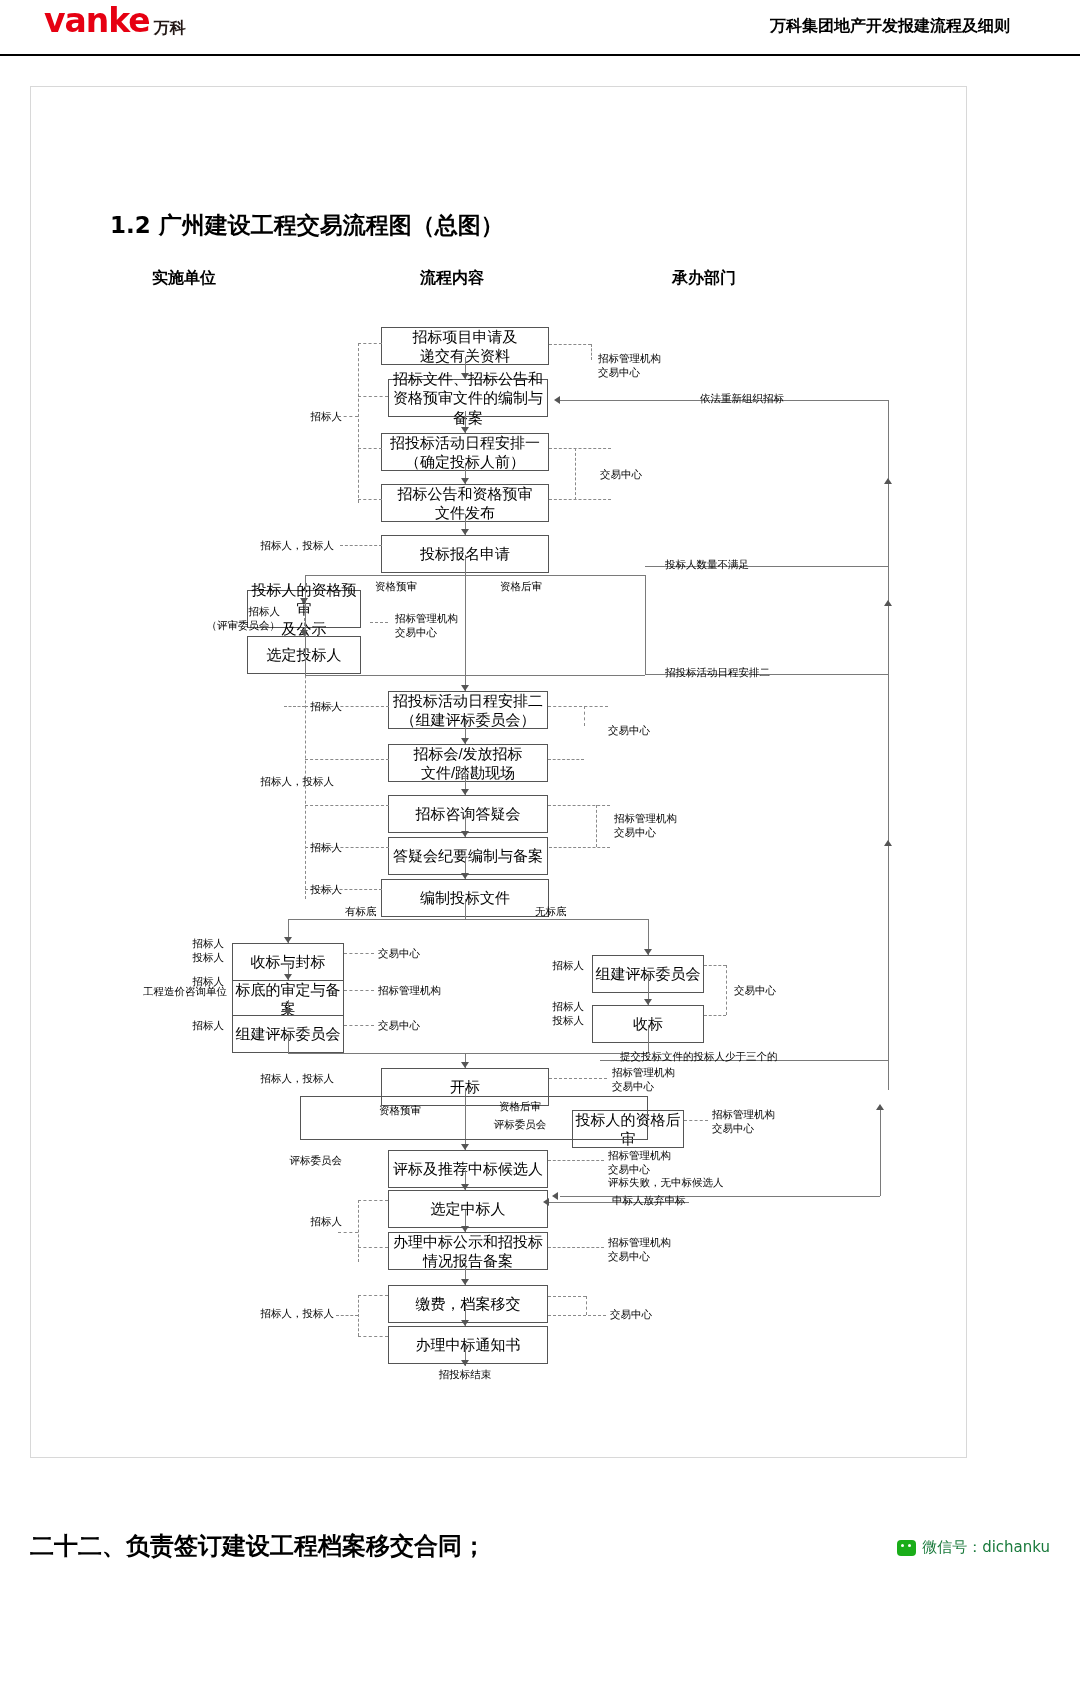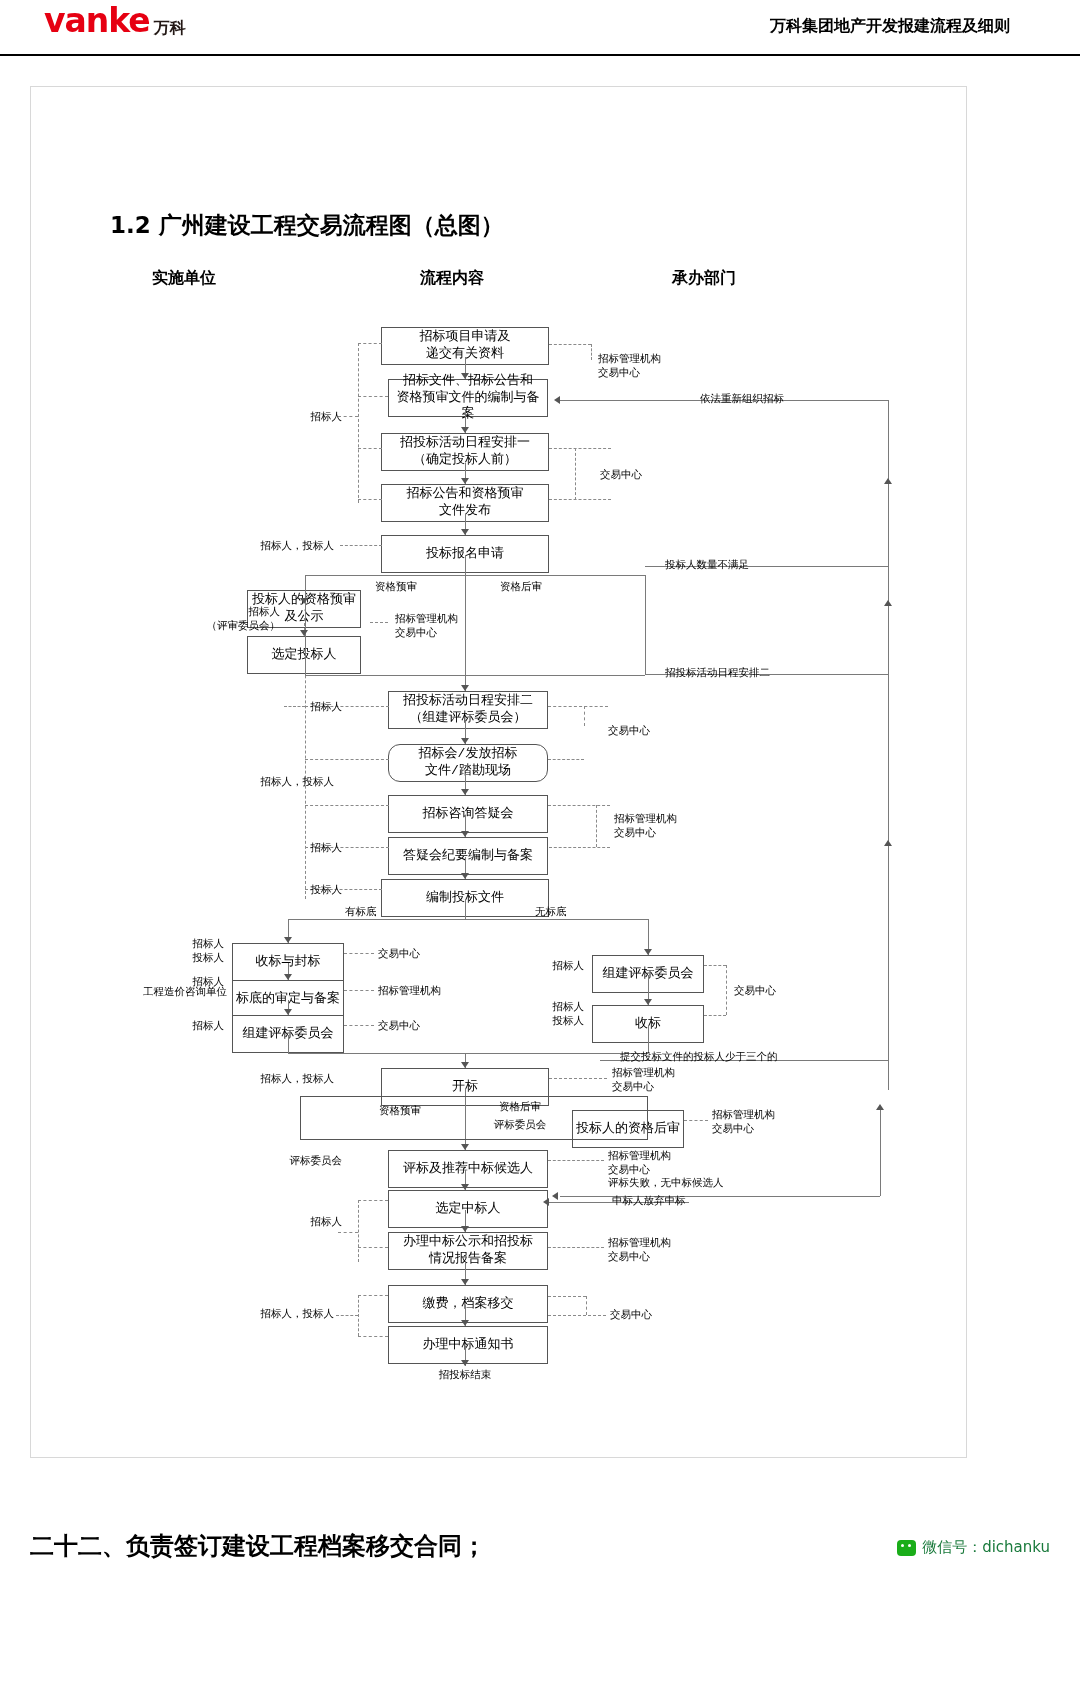--- a/index.html
+++ b/index.html
@@ -46,25 +46,25 @@
   }
   .col-head{
     position:absolute;font-size:16px;font-weight:bold;
     font-family:"DejaVu Sans",sans-serif;
   }
   
   .node{
     position:absolute;
     border:1px solid #555;
     background:#fff;
-    font-size:13px;
+    font-size:15px;
     line-height:1.28;
     text-align:center;
     display:flex;align-items:center;justify-content:center;
-    font-family:Liberation Mono, monospace;
+    font-family:Liberation Sans, sans-serif;
     box-sizing:border-box;
     padding:18px 2px;
     white-space:pre-line;
   }
   .lbl{
     position:absolute;
     font-size:10.5px;
     line-height:1.3;
     font-family:"DejaVu Sans",sans-serif;
     white-space:pre-line;
@@ -128,21 +128,21 @@
 <div class="node" style="left:381px;top:433px;width:168px;height:30px;">招投标活动日程安排一
 （确定投标人前）</div>
 <div class="node" style="left:381px;top:484px;width:168px;height:30px;">招标公告和资格预审
 文件发布</div>
 <div class="node" style="left:381px;top:535px;width:168px;height:20px;">投标报名申请</div>
 <div class="node" style="left:247px;top:590px;width:114px;height:28px;">投标人的资格预审
 及公示</div>
 <div class="node" style="left:247px;top:636px;width:114px;height:20px;">选定投标人</div>
 <div class="node" style="left:388px;top:691px;width:160px;height:30px;">招投标活动日程安排二
 （组建评标委员会）</div>
-<div class="node" style="left:388px;top:744px;width:160px;height:30px;border-radius:12px;">招标会/发放招标
+<div class="node" style="left:388px;top:744px;width:160px;height:30px;">招标会/发放招标
 文件/踏勘现场</div>
 <div class="node" style="left:388px;top:795px;width:160px;height:20px;">招标咨询答疑会</div>
 <div class="node" style="left:388px;top:837px;width:160px;height:20px;">答疑会纪要编制与备案</div>
 <div class="node" style="left:381px;top:879px;width:168px;height:20px;">编制投标文件</div>
 <div class="node" style="left:232px;top:943px;width:112px;height:20px;">收标与封标</div>
 <div class="node" style="left:232px;top:980px;width:112px;height:20px;">标底的审定与备案</div>
 <div class="node" style="left:232px;top:1015px;width:112px;height:20px;">组建评标委员会</div>
 <div class="node" style="left:592px;top:955px;width:112px;height:20px;">组建评标委员会</div>
 <div class="node" style="left:592px;top:1005px;width:112px;height:20px;">收标</div>
 <div class="node" style="left:381px;top:1068px;width:168px;height:20px;">开标</div>

